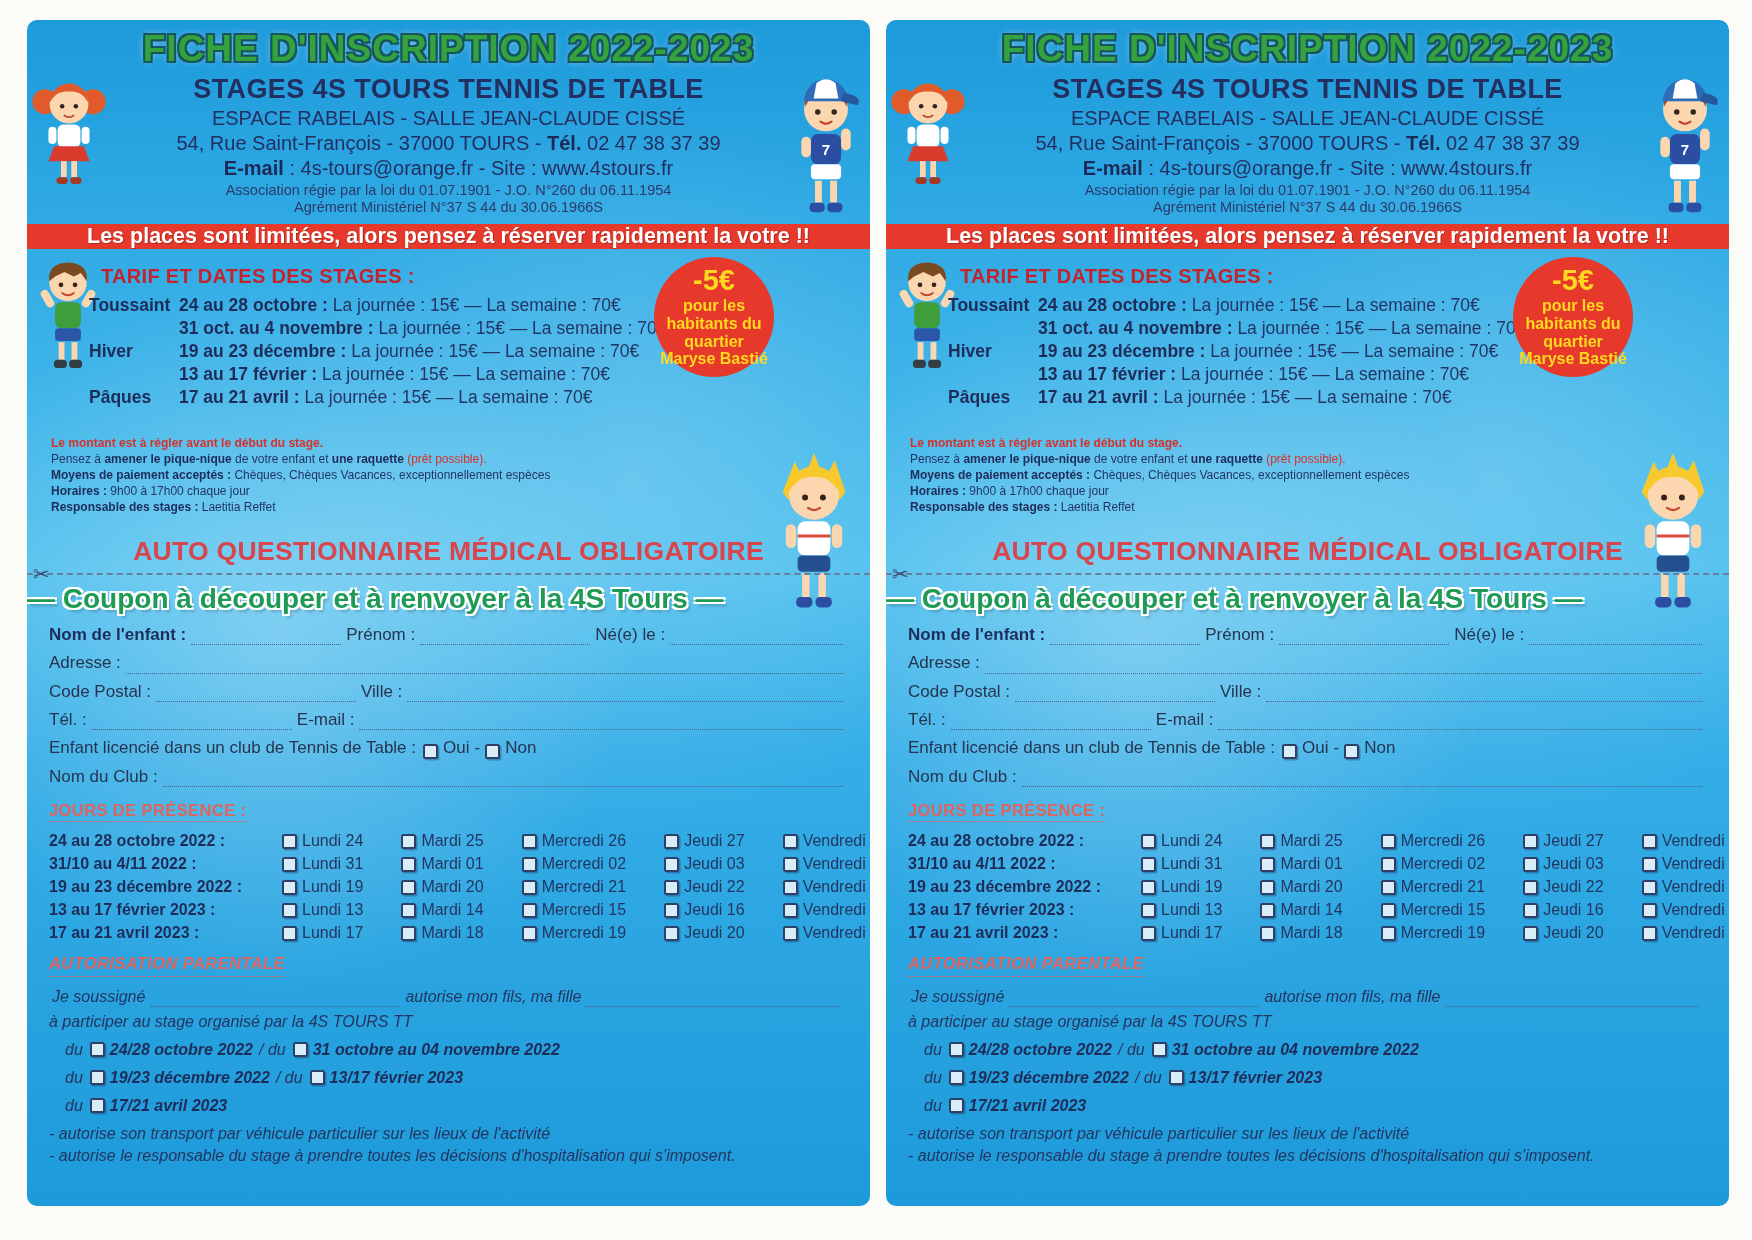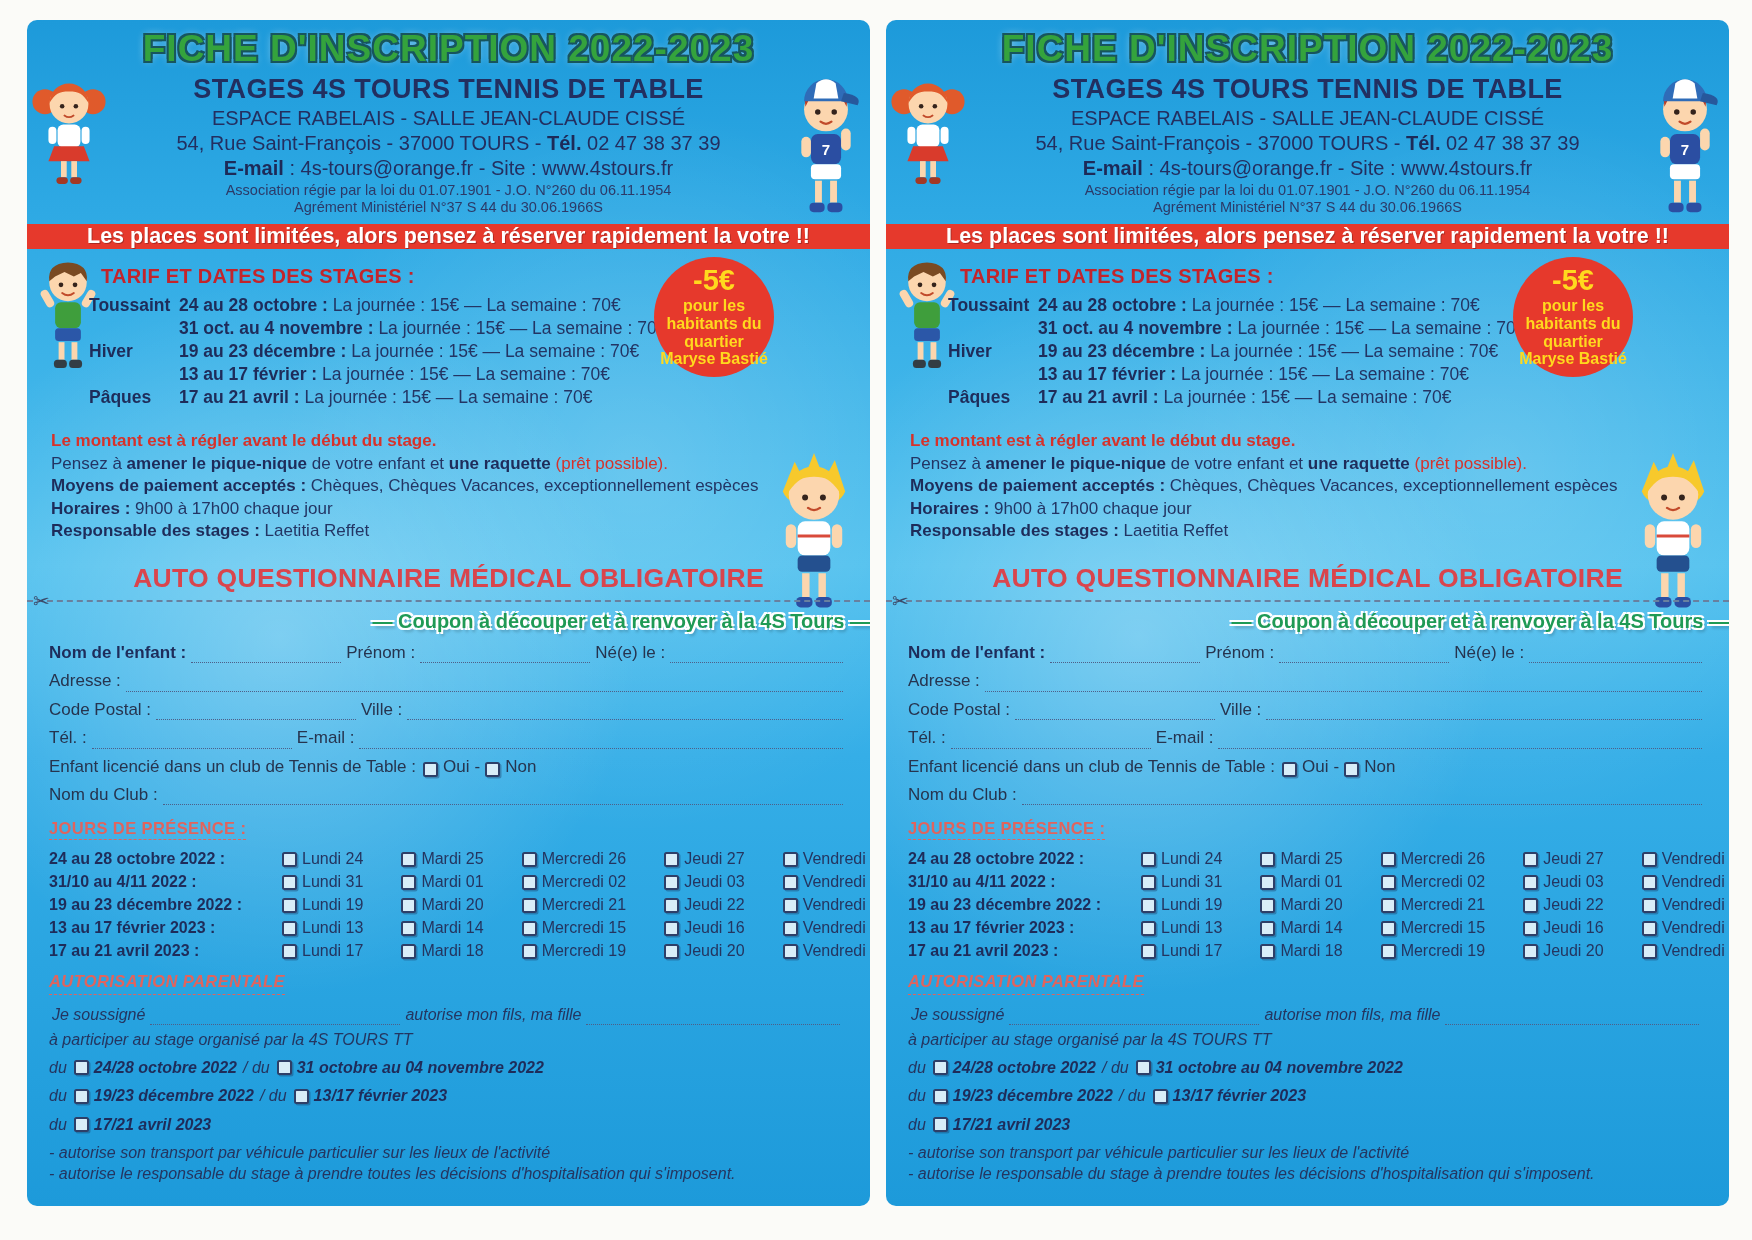--- a/index.html
+++ b/index.html
@@ -28,30 +28,30 @@
   .tarif h3{color:#c3242b;font-size:20px;margin:10px 0 7px 12px;font-weight:bold;letter-spacing:.3px;}
   .trow{display:flex;font-size:17.5px;color:#233564;line-height:1.2;margin:2px 0;}
   .season{flex:0 0 90px;font-weight:bold;color:#1e2c5a;}
   .tdates b{color:#1e2c5a;}
   .badge{position:absolute;right:96px;top:-8px;width:120px;height:120px;background:#e6392c;border-radius:50%;
          color:#ffd91e;text-align:center;display:flex;flex-direction:column;justify-content:center;
          padding:4px;box-sizing:border-box;z-index:3;}
   .badge .amount{font-size:29px;font-weight:bold;line-height:1;}
   .badge .btext{font-size:16px;font-weight:bold;line-height:1.12;margin-top:2px;text-align:center;}
   
-  .info{position:relative;z-index:2;margin:22px 24px 0;font-size:17px;color:#233564;line-height:1.33;}
+  .info{position:relative;z-index:2;margin:28px 24px 0;font-size:12px;color:#233564;line-height:1.33;}
   .red-b{color:#d6322b;font-weight:bold;}
   .red{color:#d6322b;}
   .info b{color:#1e2c5a;}
   
   .medical{position:relative;z-index:2;text-align:center;color:#d9454d;font-size:26.5px;font-weight:bold;
            margin:20px 0 6px;letter-spacing:.3px;}
   .cutline{position:relative;z-index:2;border-top:2px dashed #68809f;margin:0 0 2px;height:0;}
   .scissors{position:absolute;left:6px;top:-13px;font-size:20px;color:#3a4a6a;}
-  .coupon-title{position:relative;z-index:2;text-align:right;color:#1f9a55;font-size:20px;font-weight:bold;margin:8px 0 10px;
+  .coupon-title{position:relative;z-index:2;text-align:left;color:#1f9a55;font-size:28px;font-weight:bold;margin:8px 0 10px;
     text-shadow:-2px -2px 0 #fff,2px -2px 0 #fff,-2px 2px 0 #fff,2px 2px 0 #fff,3px 4px 3px rgba(0,0,0,.22);}
   
   .form{position:relative;z-index:2;margin:0 22px;font-size:17px;color:#253350;}
   .frow{display:flex;align-items:flex-end;margin:8px 0;line-height:1.2;white-space:nowrap;}
   .frow .lbl{color:#26344f;}
   .frow b{color:#1e2c5a;}
   .fill{flex:1 1 auto;border-bottom:1.6px dotted #4e5f88;margin:0 5px;height:15px;min-width:28px;}
   .fill.w150{flex:0 0 150px;} .fill.w170{flex:0 0 170px;} .fill.w200{flex:0 0 200px;}
   .cb{width:11px;height:11px;border:2px solid #2e3f68;border-radius:2.5px;background:#d8edf8;display:inline-block;
       margin:0 5px 0 7px;box-shadow:1.5px 1.5px 0 rgba(25,45,85,.35);flex:0 0 auto;}
@@ -59,21 +59,21 @@
   .jours,.autorisation{position:relative;z-index:2;margin:4px 22px 0;color:#243560;}
   .sec-h{color:#e0645e;font-size:16.5px;margin:6px 0 5px;border-bottom:1.6px dashed #e0645e;display:inline-block;
          font-weight:bold;letter-spacing:.4px;padding-bottom:1px;}
   .jrow{display:flex;font-size:16px;margin:5px 0;align-items:center;white-space:nowrap;}
   .jlabel{flex:0 0 205px;font-weight:bold;color:#1e2c5a;}
   .day{display:inline-flex;align-items:center;margin-right:10px;padding-left:28px;}
   .day .cb{margin:0 5px 0 0;}
   
   .autorisation{font-size:16px;line-height:1.32;font-style:italic;}
   .arow{display:flex;align-items:flex-end;margin:4px 3px;white-space:nowrap;}
-  .stage{display:flex;align-items:center;margin:7px 0;white-space:nowrap;}
+  .stage{display:flex;align-items:center;margin:7px 16px;white-space:nowrap;}
   .stage b{color:#1e2c5a;}
   
   .kid{position:absolute;z-index:1;}
   .kid-girl{left:2px;top:52px;width:80px;}
   .kid-cap{right:-4px;top:40px;width:96px;}
   .kid-green{left:0px;top:232px;width:82px;}
   .kid-blond{right:4px;top:424px;width:104px;}
 </style>
 </head>
 <body>

